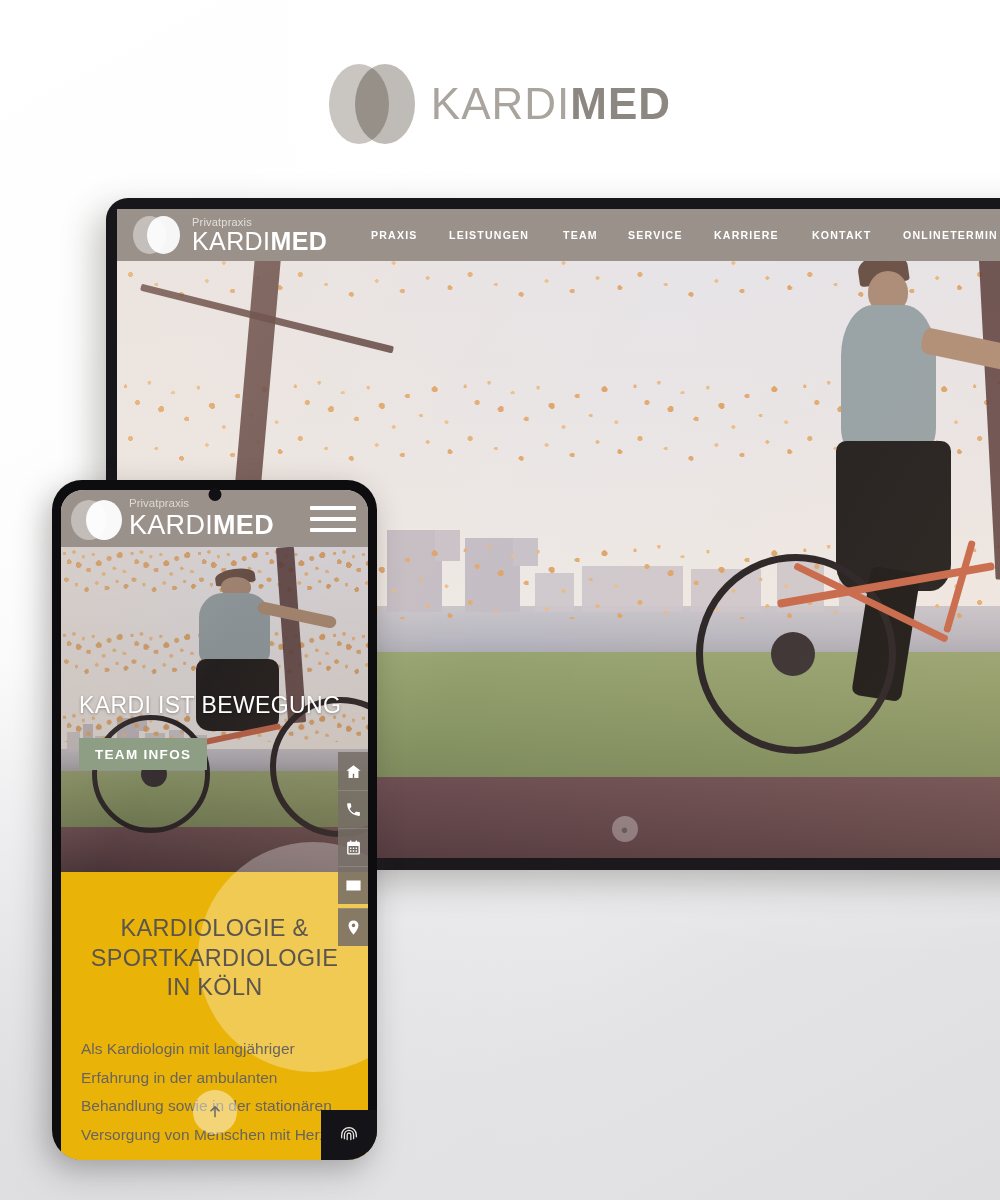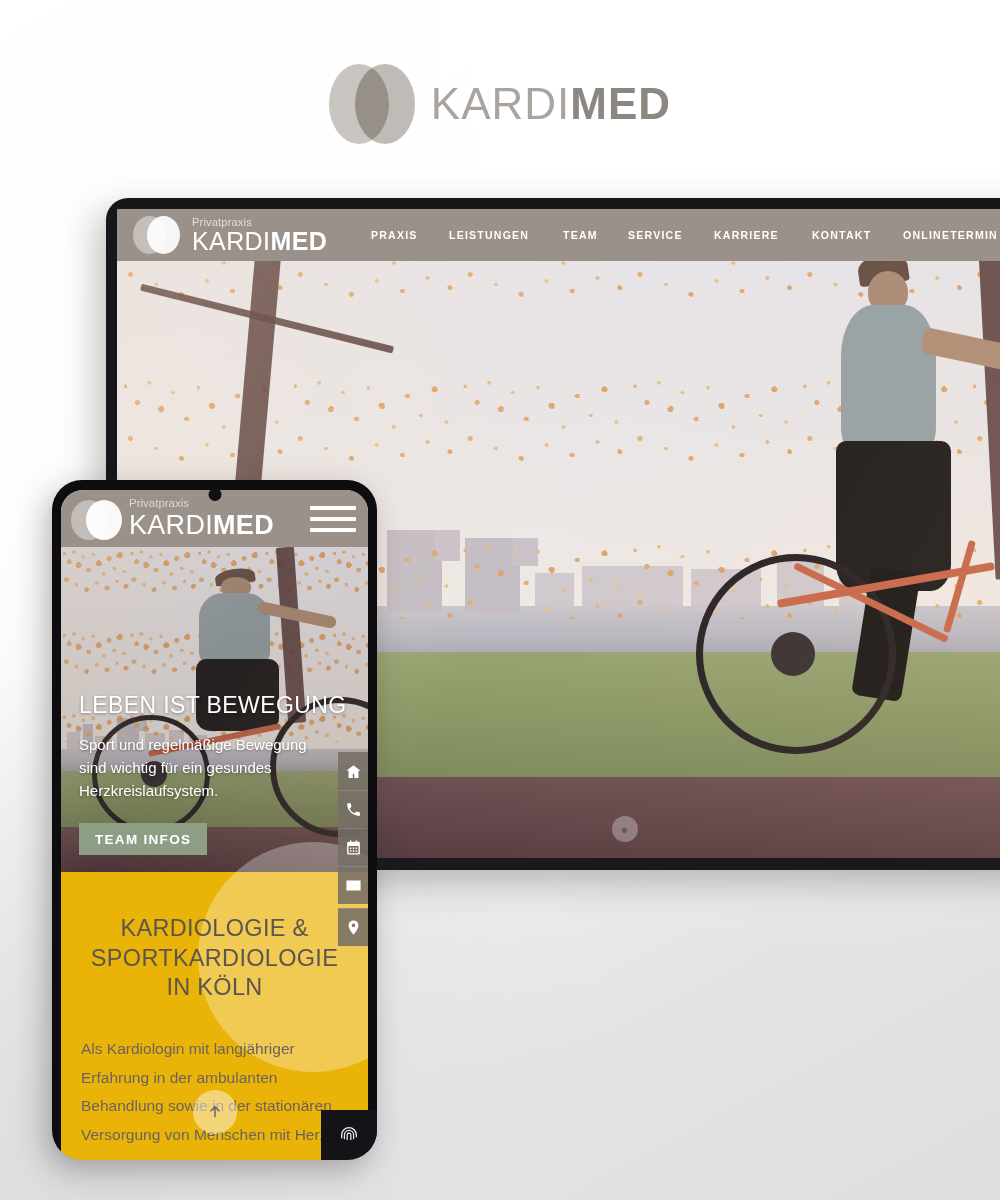--- a/index.html
+++ b/index.html
@@ -412,22 +412,21 @@
         <div class="rider r-short" style="left:44%; top:112px; width:27%; height:72px;"></div>
         <div class="wheel" style="left:10%; top:168px; width:118px; height:118px; border-width:5px;"></div>
         <div class="hub" style="left:26%; top:214px; width:26px; height:26px;"></div>
         <div class="wheel" style="left:68%; top:150px; width:140px; height:140px; border-width:6px;"></div>
         <div class="frame" style="left:28%; top:190px; width:44%; height:6px; transform:rotate(-12deg);"></div>
         <div class="photo-warm"></div>
       </div>
       <div class="p-hero-overlay"></div>
 
       <div class="p-hero-text">
-        <div class="p-h1">LEBEN IST BEWEGUNG</div>
-        <div class="p-sub">Sport und regelmäßige Bewegung sind wichtig für ein gesundes Herzkreislaufsystem.</div>
+        <div class="p-h1">KARDI IST BEWEGUNG</div>
         <button class="p-cta">TEAM INFOS</button>
       </div>
     </div>
 
     <div class="p-rail">
       <div class="ri">
         <svg viewBox="0 0 24 24">
             <path d="M12 3 2 11h3v10h6v-6h2v6h6V11h3z"></path>
           </svg>
       </div>

